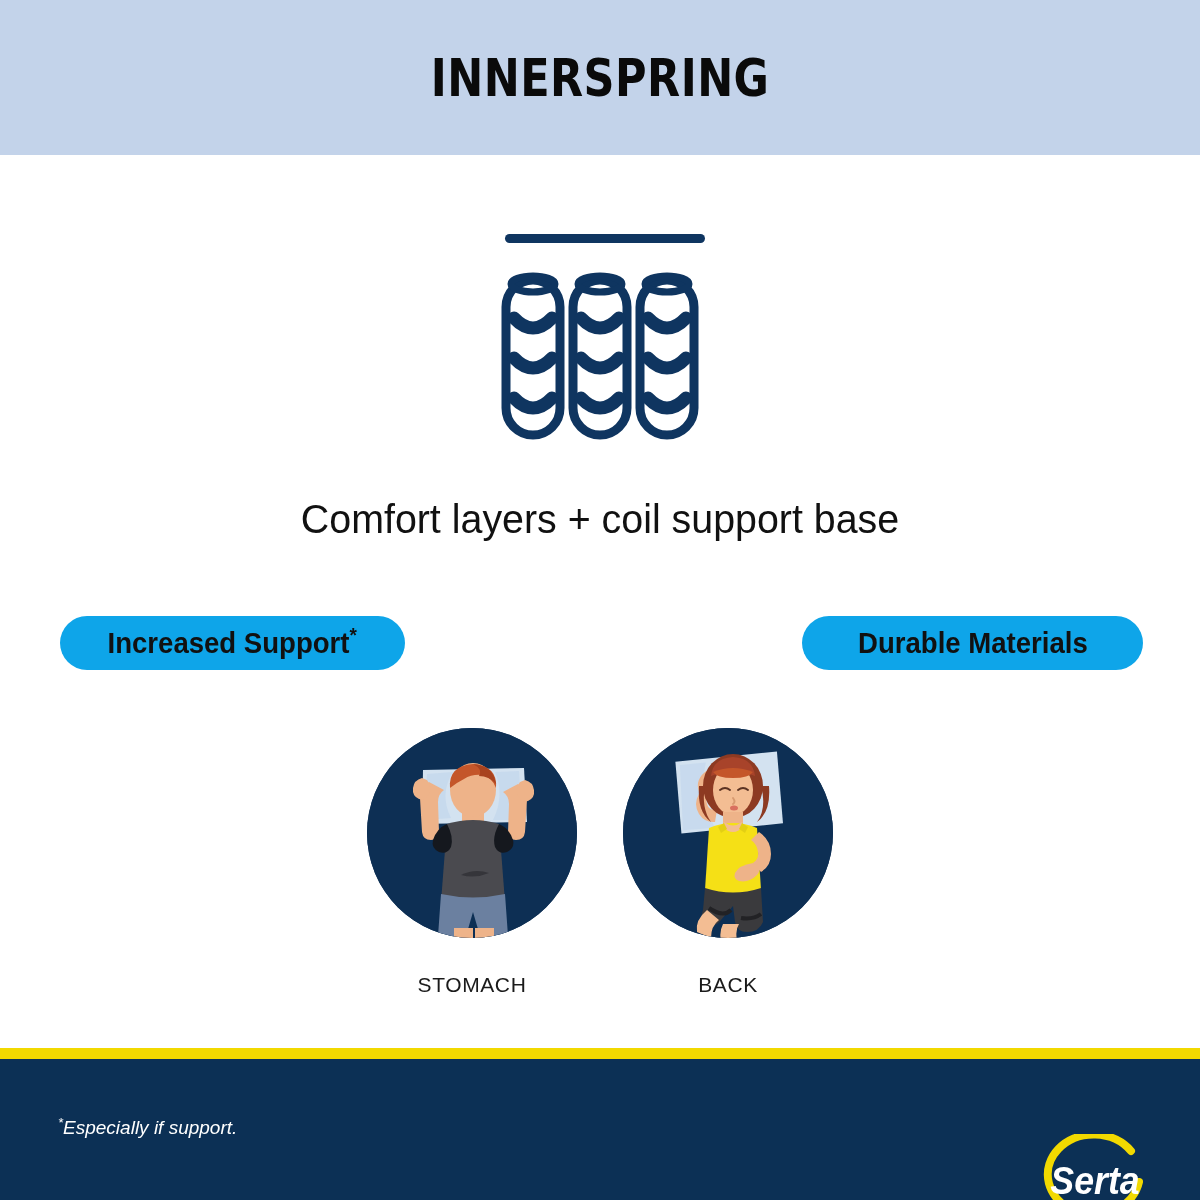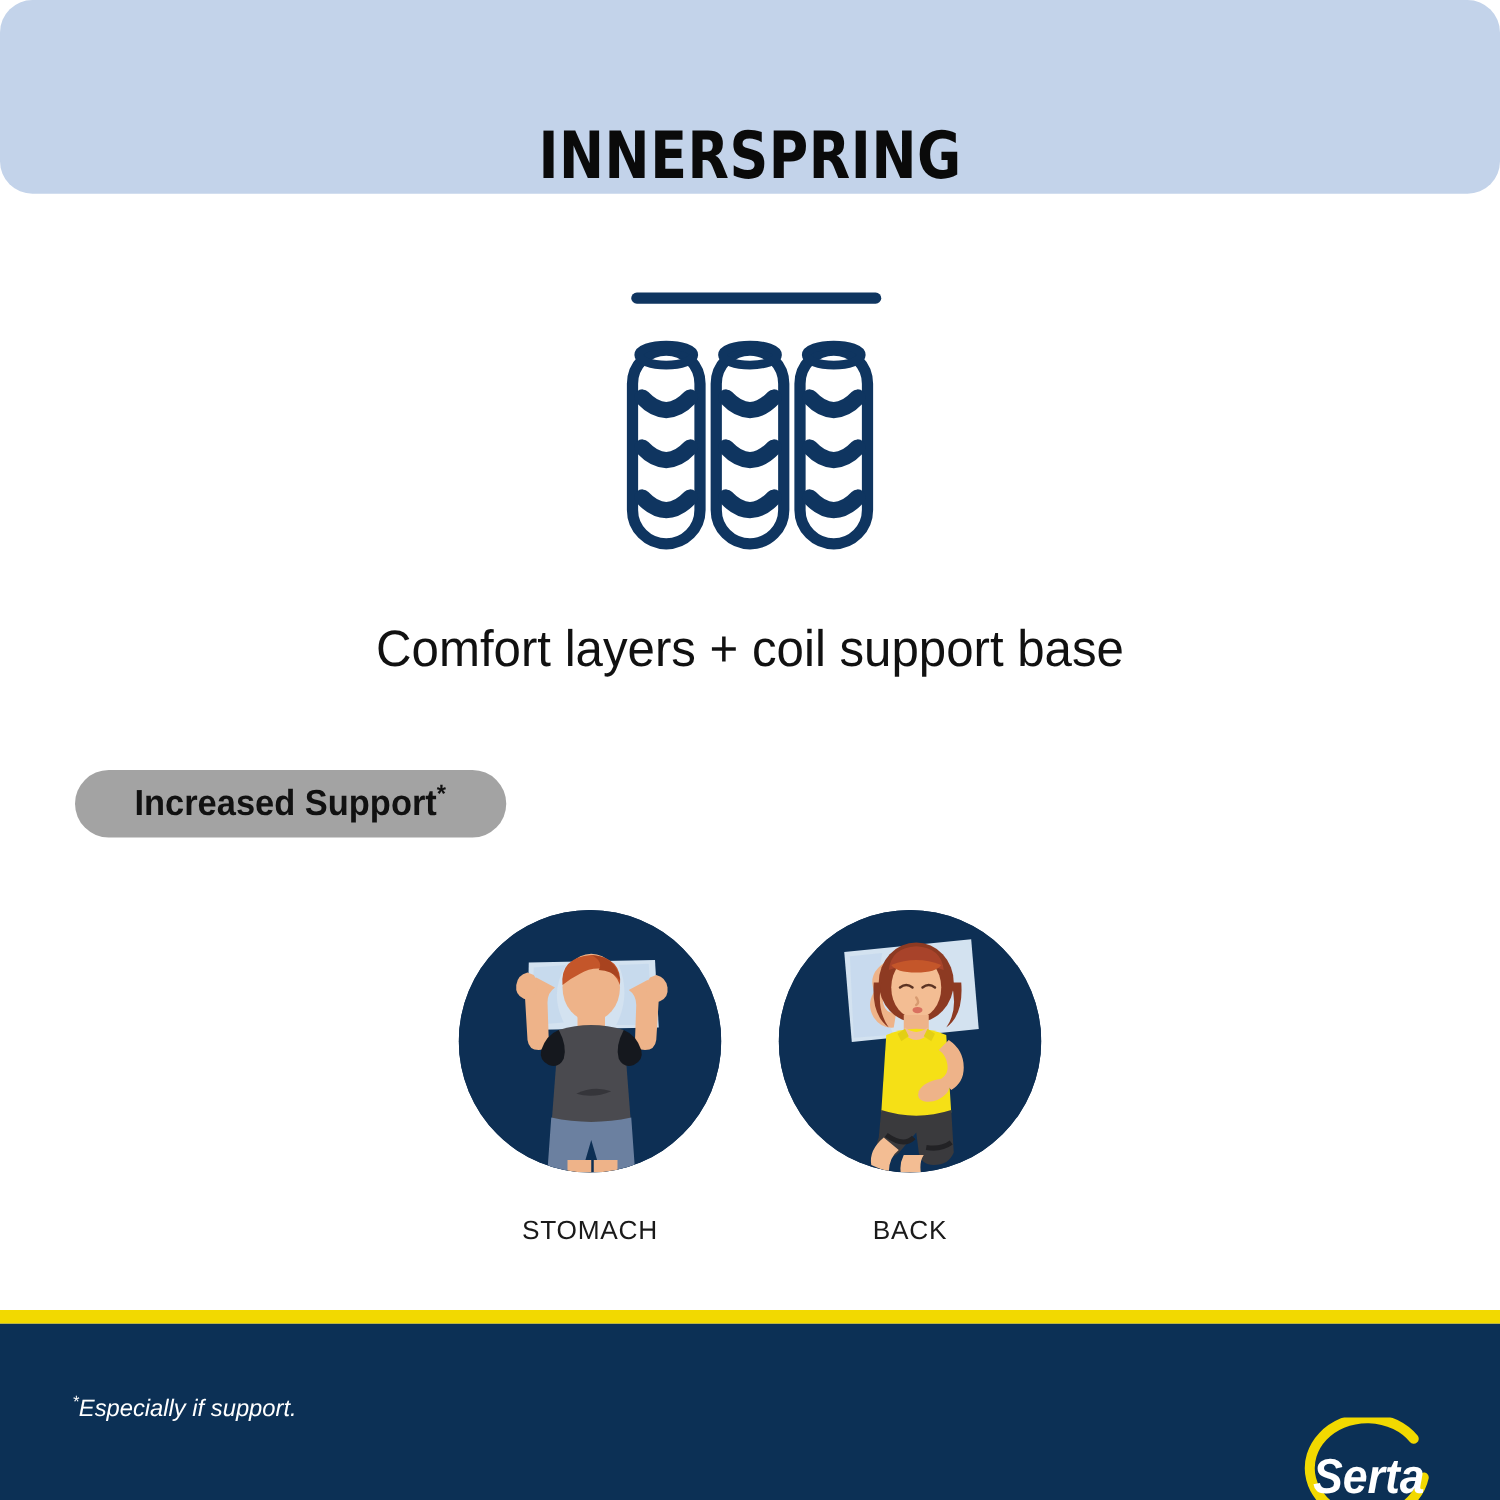--- a/index.html
+++ b/index.html
@@ -17,23 +17,22 @@
 
   
   .header-band {
     position: absolute;
     left: 0;
     top: 0;
     width: 1200px;
     height: 155px;
     background: #c3d3ea;
     display: flex;
-    align-items: flex-end;
+    align-items: center;
     justify-content: center;
-    border-radius: 26px;
   }
   .header-title {
     font-family: "DejaVu Sans Condensed", "Liberation Sans Narrow", "Liberation Sans", sans-serif;
     font-weight: 700;
     font-size: 52px;
     letter-spacing: 0.5px;
     color: #0a0a0a;
     transform: scaleX(0.92);
     white-space: nowrap;
   }
@@ -70,21 +69,21 @@
     left: 60px;
     top: 616px;
     width: 1083px;
     display: flex;
     justify-content: space-between;
     align-items: center;
   }
   .pill {
     height: 54px;
     border-radius: 27px;
-    background: #a3a3a3;
+    background: #0ea5e9;
     display: flex;
     align-items: center;
     justify-content: center;
     padding: 0 22px;
     box-sizing: border-box;
   }
   .pill:nth-child(1) { width: 345px; }
   .pill:nth-child(2) { width: 341px; }
   .pill:nth-child(3) { width: 348px; }
   .pill-label {
@@ -210,20 +209,23 @@
     </g>
   </svg>
 </div>
 
 <div class="subtitle">Comfort layers + coil support base</div>
 
 <div class="pill-row">
   <div class="pill">
     <span class="pill-label"><span>Increased Support</span><span class="pill-star">*</span></span>
   </div>
+  <div class="pill">
+    <span class="pill-label">Durable Materials</span>
+  </div>
 </div>
 
 <div class="sleepers">
 
   <div class="sleeper">
     <div class="sleeper-circle">
       <svg width="210" height="210" viewBox="0 0 210 210">
         <rect width="210" height="210" fill="#0d2f54"></rect>
 
         <g transform="translate(0,0)">

